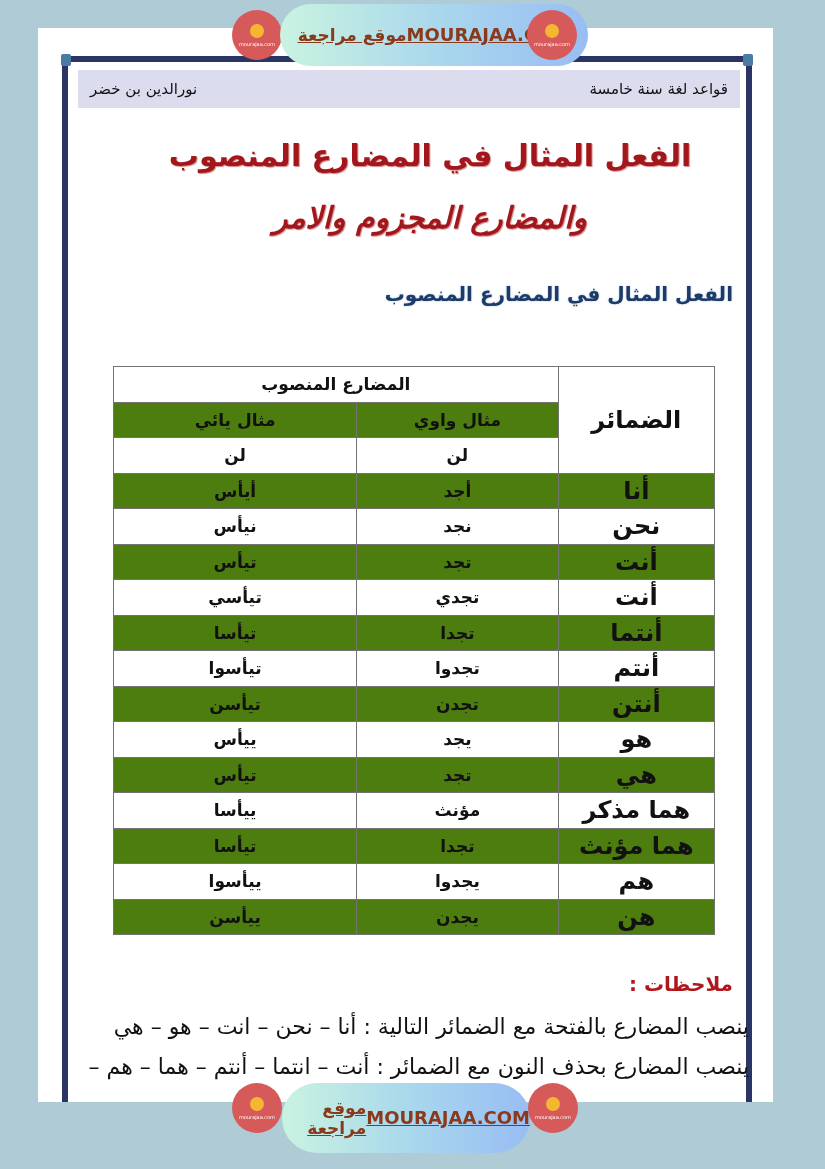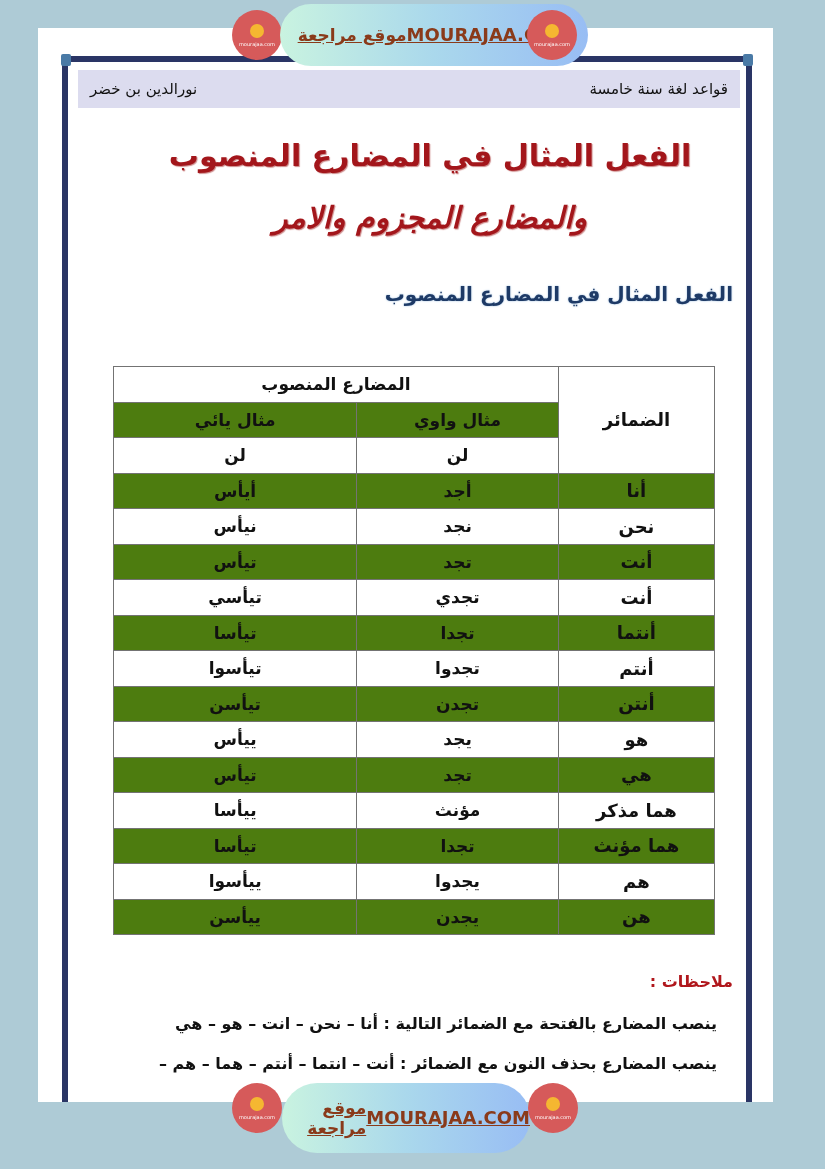--- a/index.html
+++ b/index.html
@@ -33,29 +33,29 @@
     position:absolute; right:92px; top:282px; direction:rtl;
     color:#1e3a66; font-weight:bold; font-size:20px; text-shadow:0 0 2px #9bd;
   }
   table.conj {
     position:absolute; left:113px; top:366px; width:602px;
     border-collapse:collapse; direction:rtl; font-weight:bold; color:#111;
     font-size:17px;
   }
   table.conj td { border:1px solid #737373; text-align:center; height:34.5px; padding:0; }
   table.conj tr.shaded td.c { background:#4d7c0f; }
-  table.conj td.pron { width:156px; font-size:18px; }
+  table.conj td.pron { width:156px; font-size:24px; }
   table.conj td.waw { width:202px; }
   table.conj td.yai { width:244px; }
   .notes-title {
     position:absolute; right:92px; top:972px; direction:rtl; color:#b0171c;
-    font-weight:bold; font-size:16px;
+    font-weight:bold; font-size:20px;
   }
   .note {
-    position:absolute; right:108px; direction:rtl; font-weight:bold; font-size:16px; color:#111;
+    position:absolute; right:76px; direction:rtl; font-weight:normal; font-size:22px; color:#111;
     white-space:nowrap;
   }
   .badge {
     position:absolute; width:308px; height:62px; border-radius:31px;
     background:linear-gradient(90deg,#c9f3e0 0%, #aad8ec 50%, #98bdf4 100%);
     display:flex; flex-direction:row; align-items:center; justify-content:center;
   }
   .badge .ar { font-size:17px; color:#8a3a1a; font-weight:bold; text-decoration:underline; direction:rtl; line-height:20px; }
   .badge .en { font-size:18px; color:#8a3a1a; font-weight:bold; text-decoration:underline; line-height:22px; }
   .logo {

